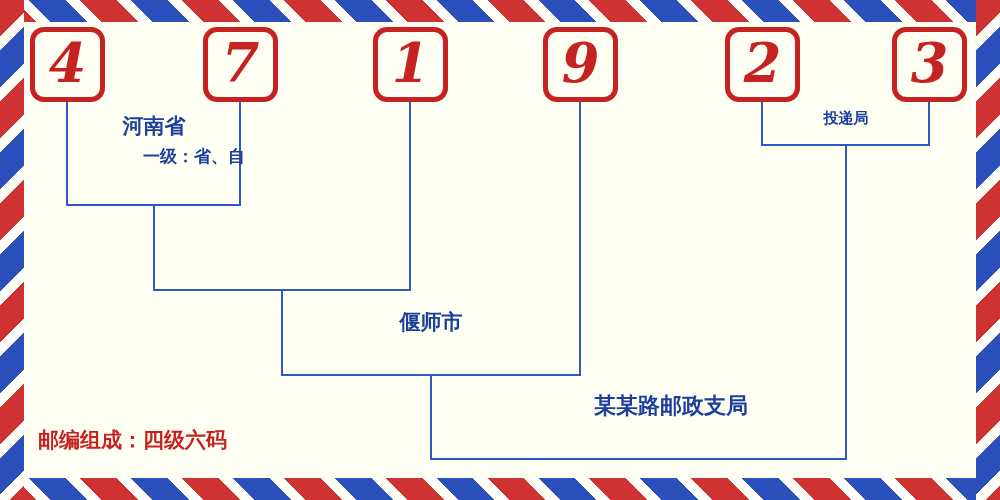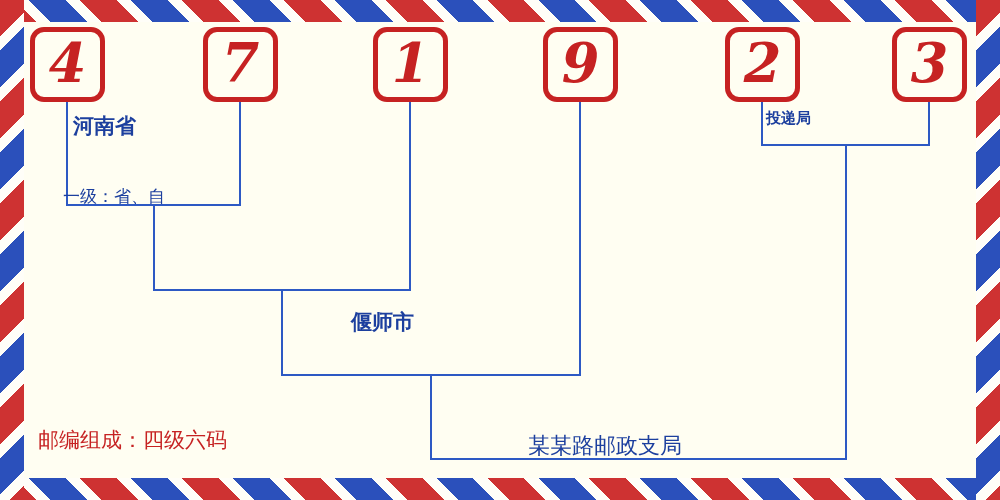--- a/index.html
+++ b/index.html
@@ -52,34 +52,34 @@
 
   
   .line { position: absolute; background: #2d59c4; }
 
   
   .lvl-name {
     position: absolute;
     color: #1c3f9e;
     font-weight: bold;
     font-size: 21px;
+    text-align: center;
   }
   .lvl-desc {
     position: absolute;
     color: #1c3f9e;
-    font-weight: normal;
+    font-weight: bold;
     font-size: 17px;
-    text-align: left;
+    text-align: right;
     line-height: 1.35;
-    margin-top: 40px;
   }
   .note {
     position: absolute;
     color: #c62222;
-    font-weight: normal;
+    font-weight: bold;
     font-size: 21px;
   }
 </style>
 </head>
 <body>
 
 <div id="app">
 
   <div class="stripe stripe-h stripe-top"></div>
   <div class="stripe stripe-h stripe-bottom"></div>

